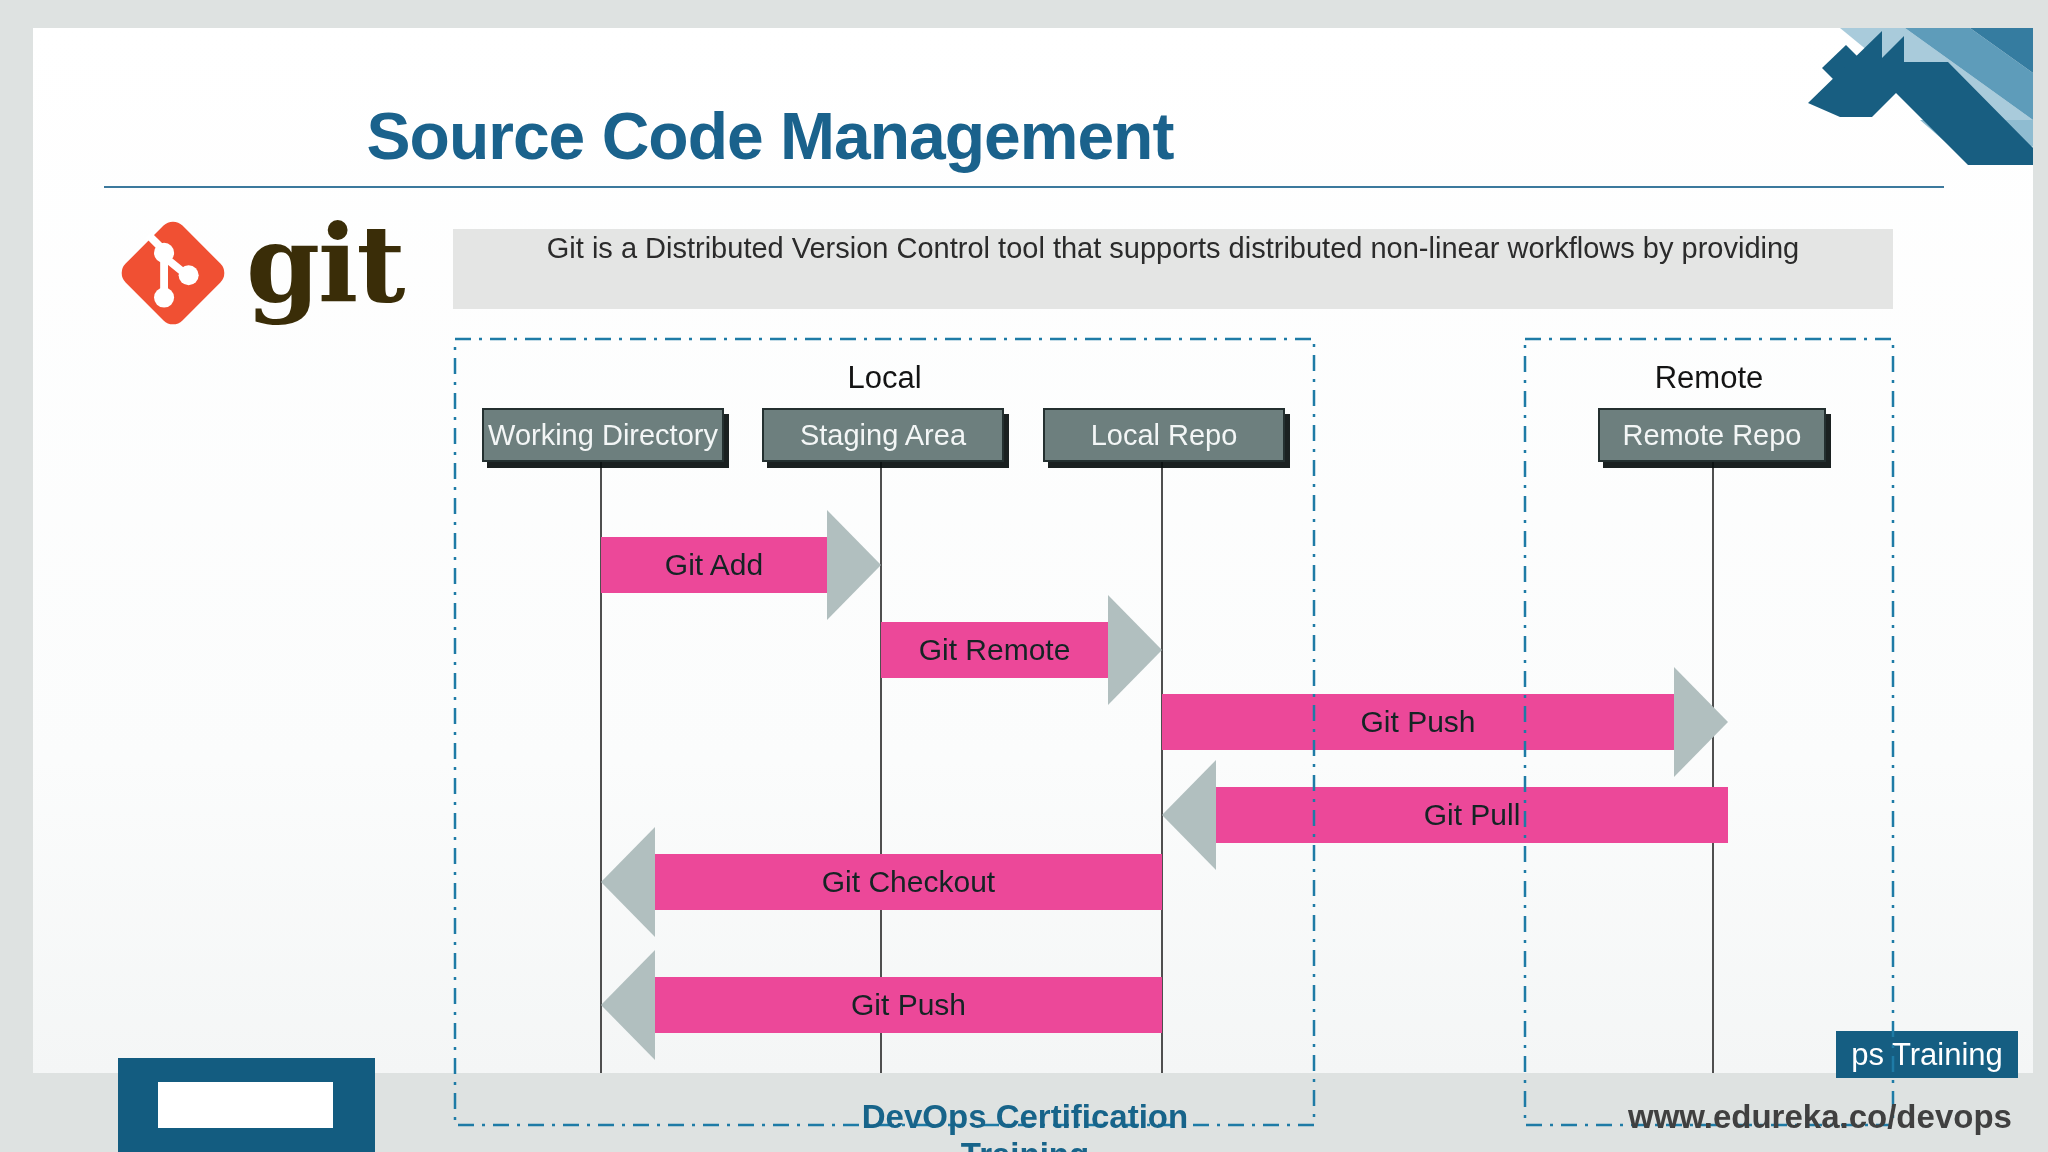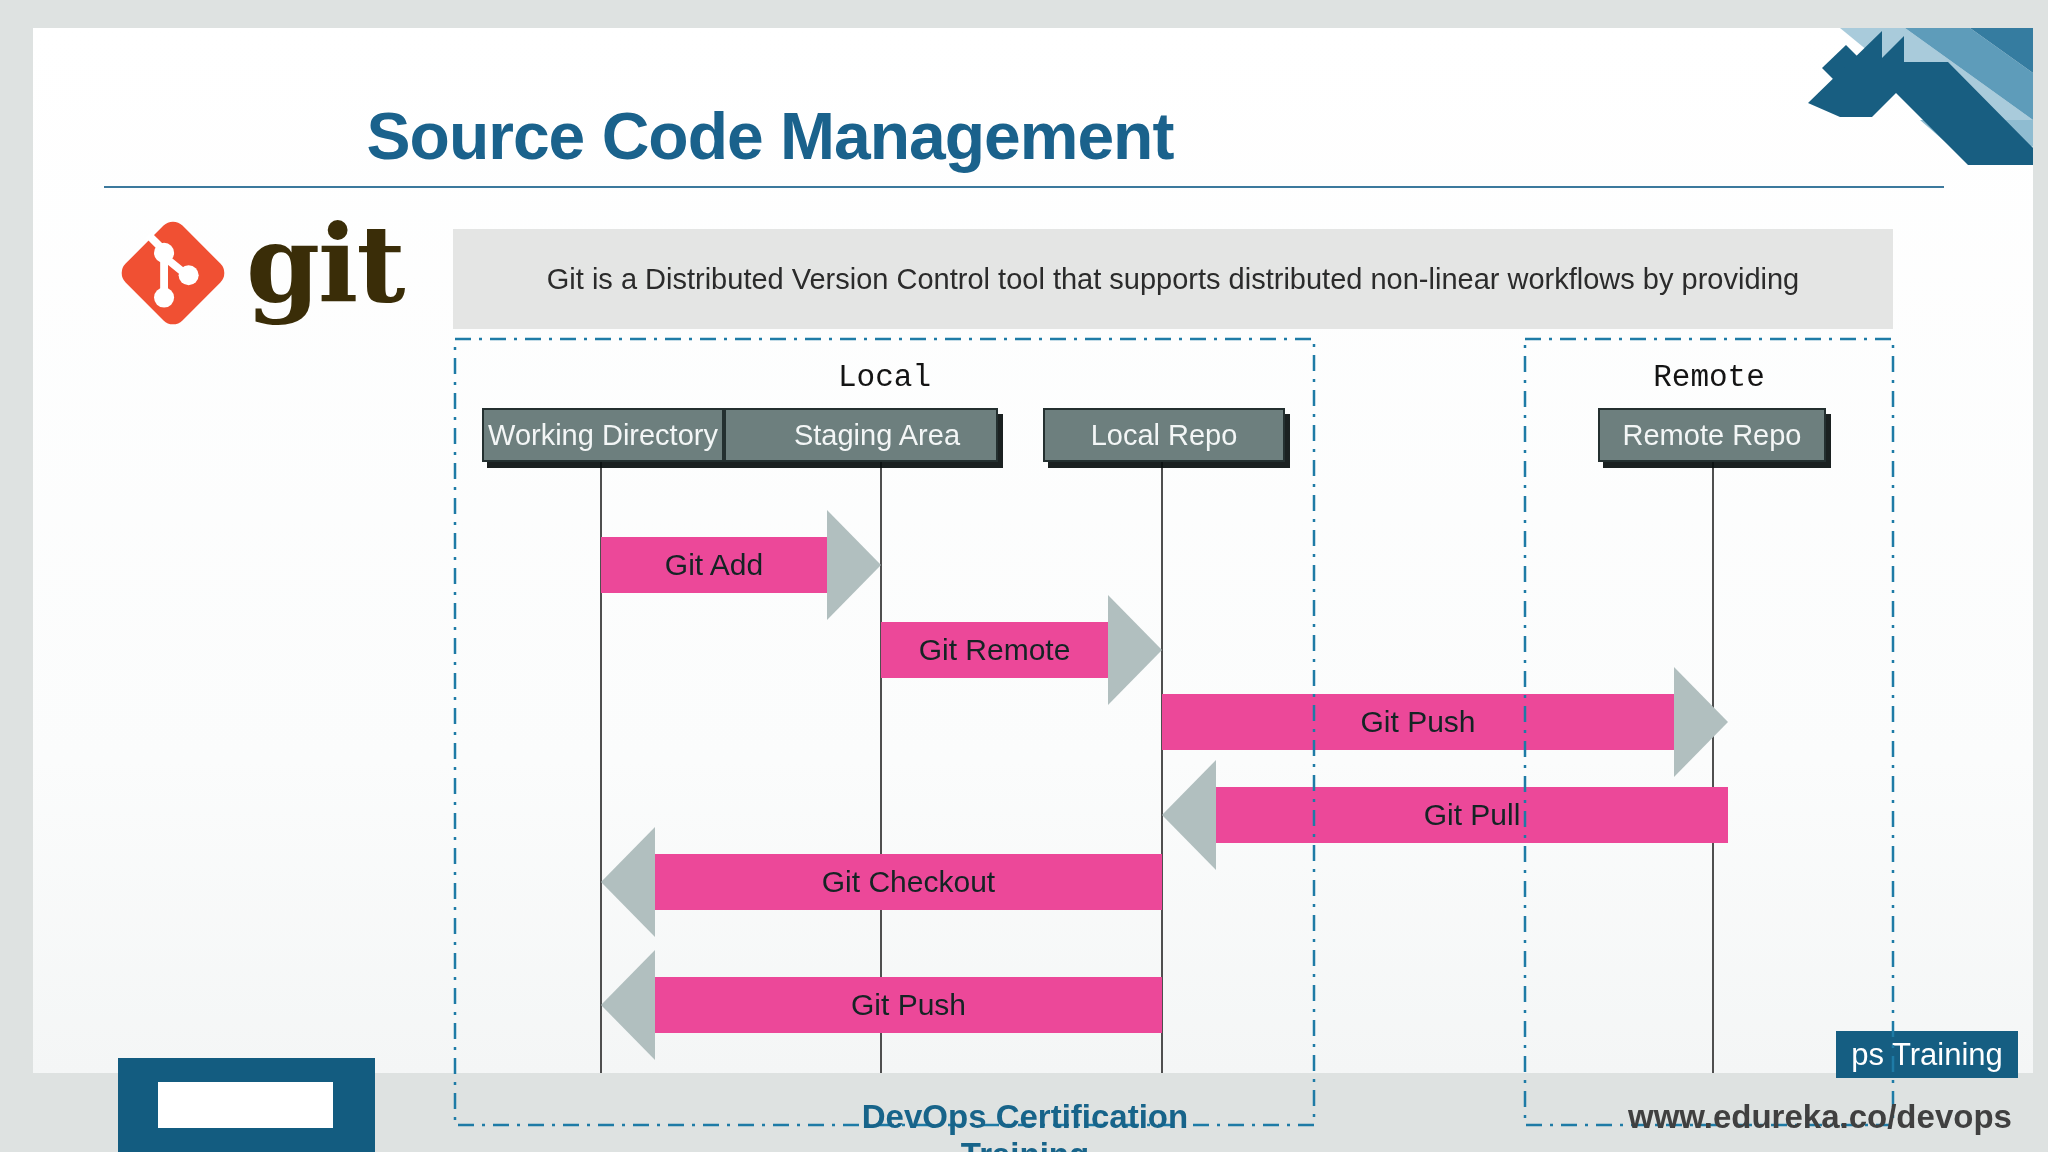--- a/index.html
+++ b/index.html
@@ -20,36 +20,36 @@
   }
   .rule{left:104px;top:186px;width:1840px;height:2px;background:#1a628c;opacity:.85;}
   
   .git-icon{left:106px;top:206px;width:134px;height:134px;}
   .gitword{
     left:246px;top:208px;font-family:"DejaVu Serif", serif;
     font-size:106px;font-weight:bold;color:#3a2d08;line-height:1.05;letter-spacing:-2px;
   }
   
   .desc{
-    left:453px;top:229px;width:1440px;height:100px;background:#e4e5e4;
+    left:453px;top:229px;width:1440px;height:80px;background:#e4e5e4;
     color:#2b2b2b;font-size:29px;line-height:39px;text-align:center;
-    display:flex;flex-direction:column;justify-content:center;
+    display:flex;flex-direction:row;justify-content:center;
   }
   
-  .grp-label{font-size:31px;color:#141414;text-align:center;font-family:Liberation Mono, monospace;}
+  .grp-label{font-size:31px;color:#141414;text-align:center;}
   .grp-local{left:455px;top:360px;width:859px;}
   .grp-remote{left:1525px;top:360px;width:368px;}
   
   .node{
     top:408px;height:50px;background:#6d7f7e;border:2px solid #243030;
     box-shadow:5px 6px 0 rgba(8,14,14,.92);
     color:#f3f6f6;font-size:29px;text-align:center;line-height:50px;
   }
   .n-wd{left:482px;width:238px;}
-  .n-sa{left:724px;width:238px;padding-left:32px;}
+  .n-sa{left:762px;width:238px;}
   .n-lr{left:1043px;width:238px;}
   .n-rr{left:1598px;width:224px;}
   
   .lifeline{top:462px;width:2px;height:620px;background:#4f4f4f;}
   .l-wd{left:600px;} .l-sa{left:880px;} .l-lr{left:1161px;} .l-rr{left:1712px;}
   
   .arrow{height:56px;background:#ec4899;display:flex;align-items:center;justify-content:center;}
   .alabel{font-size:30px;color:#142424;white-space:nowrap;}
   .head{position:absolute;top:50%;width:0;height:0;
         border-top:55px solid transparent;border-bottom:55px solid transparent;

